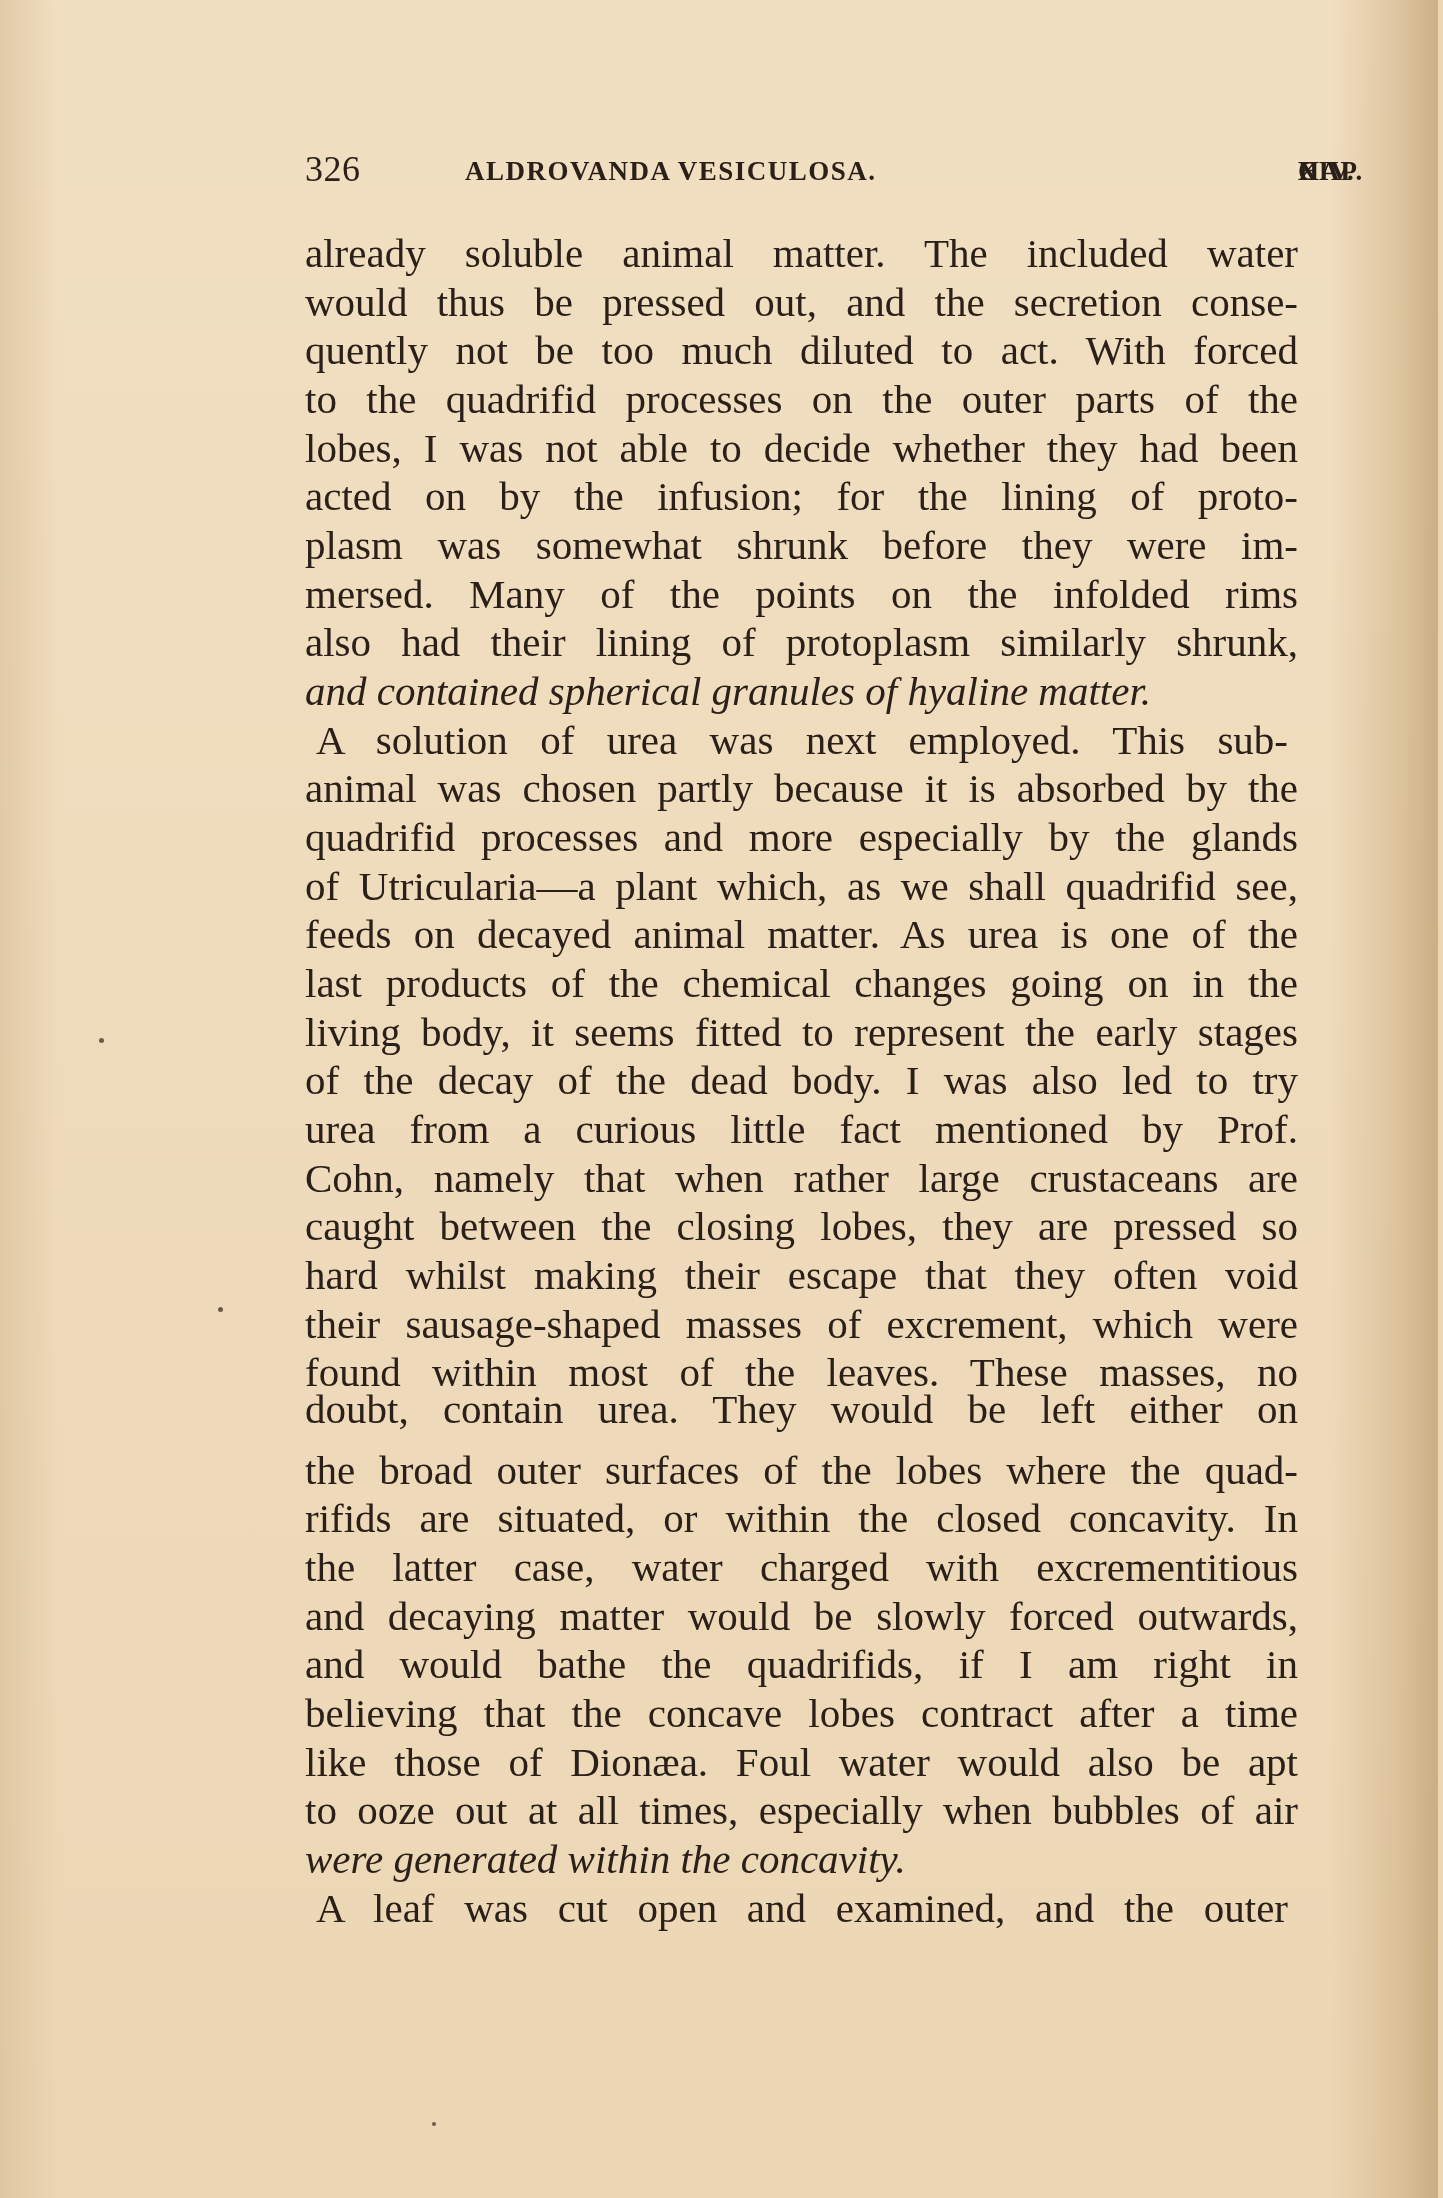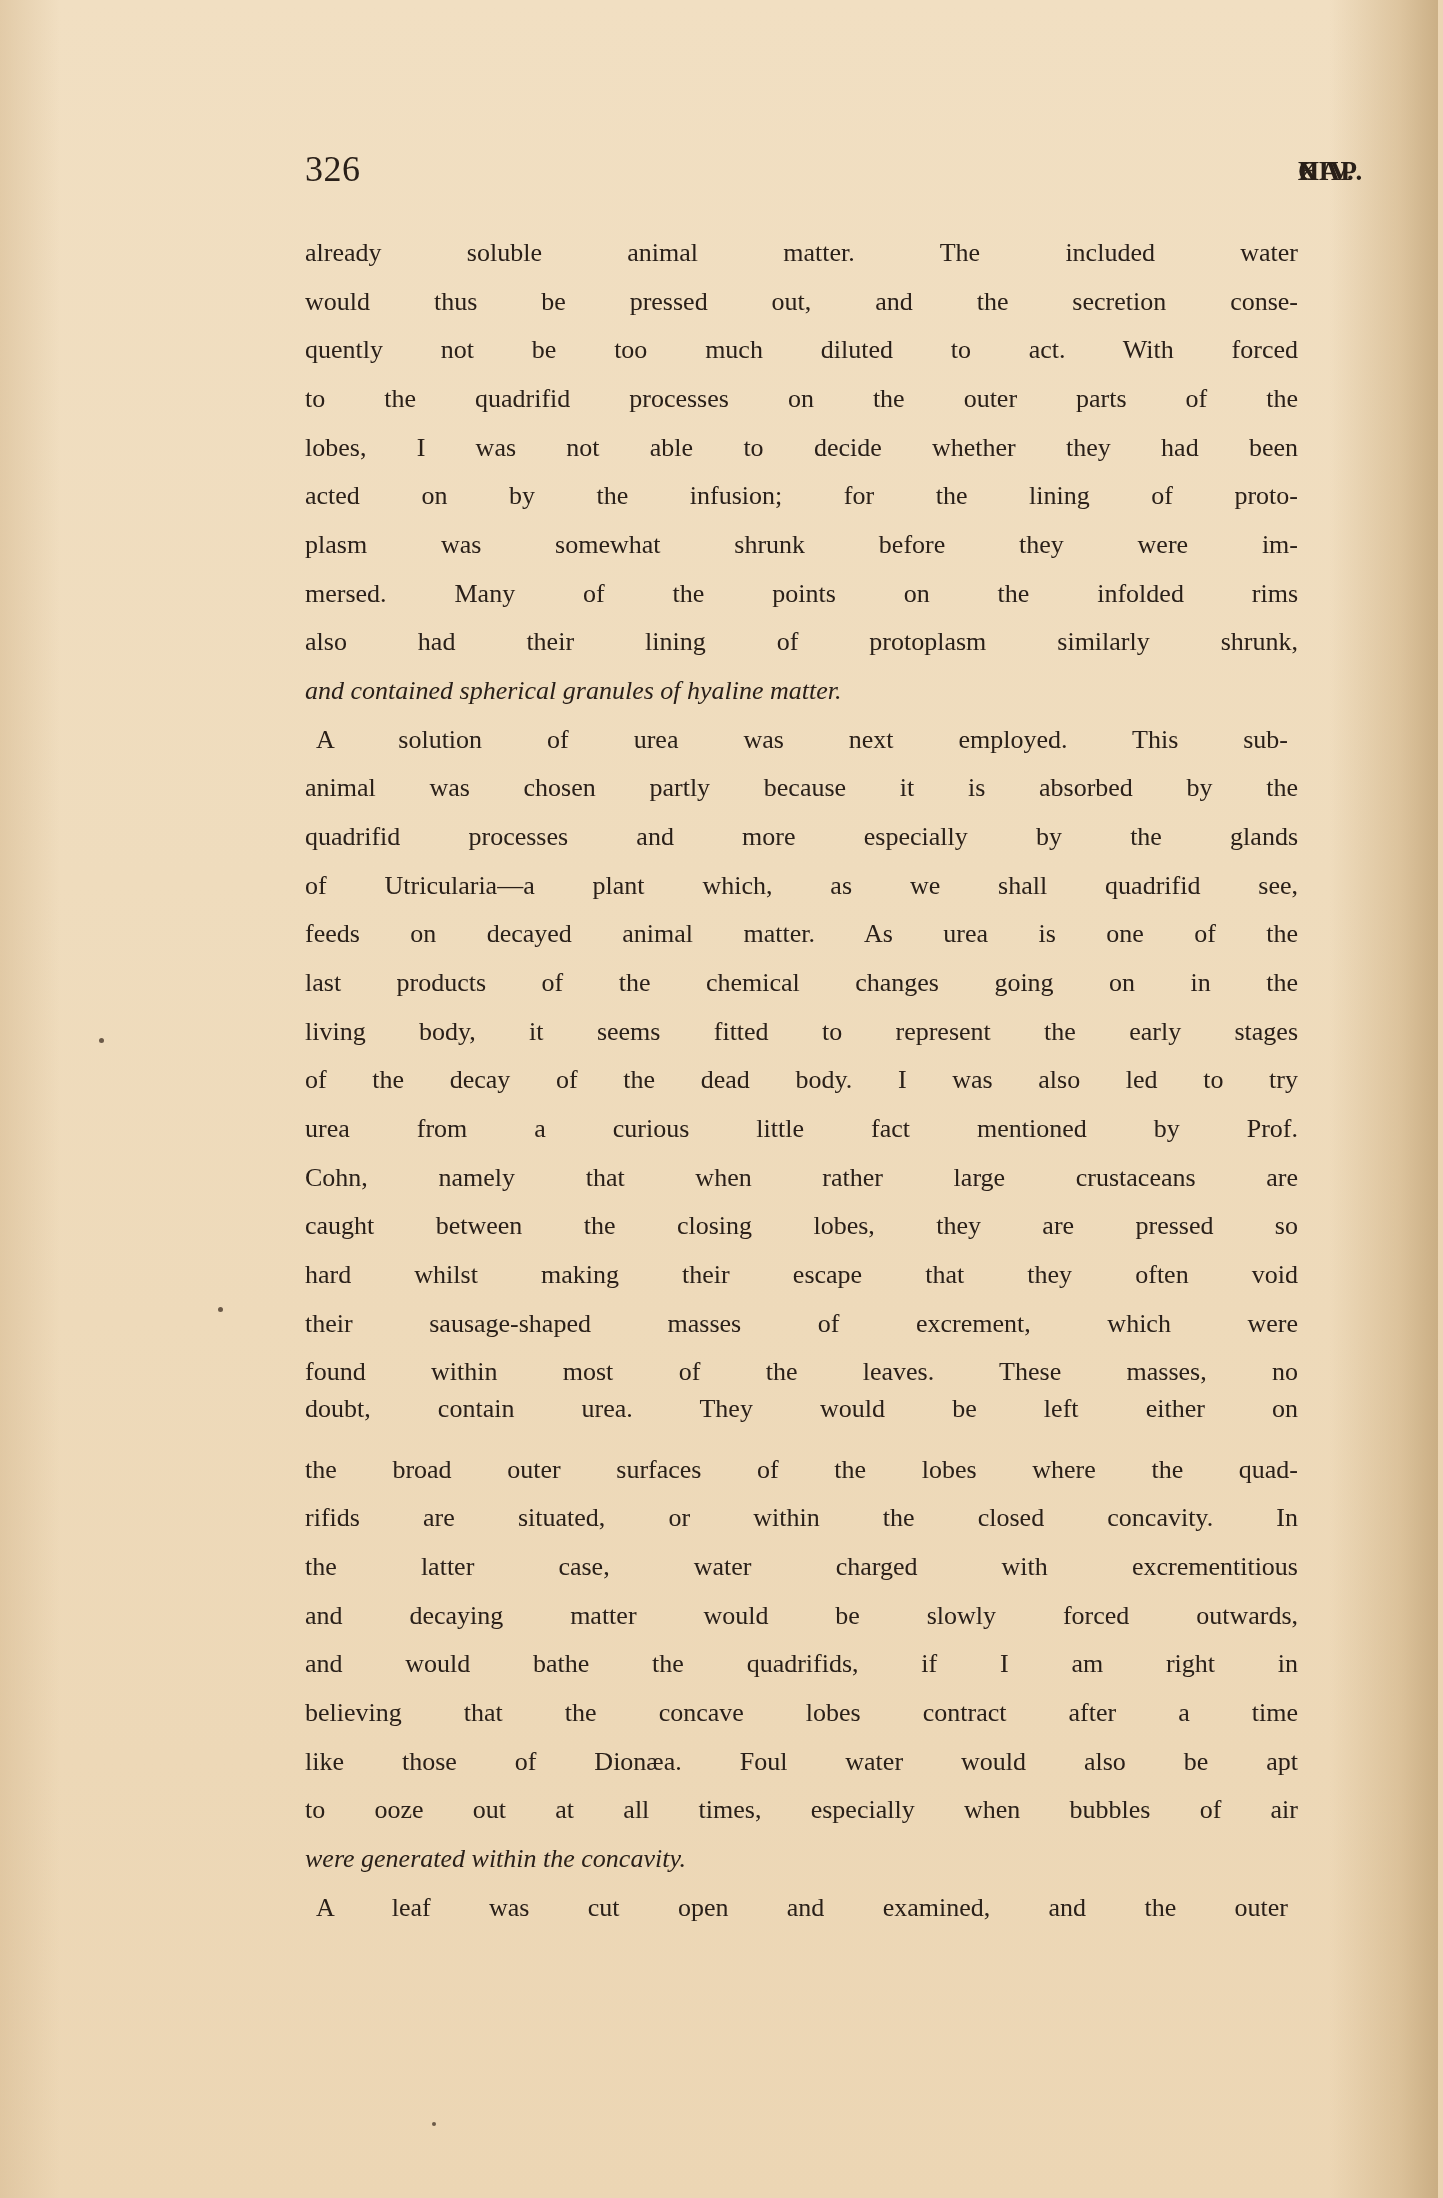--- a/index.html
+++ b/index.html
@@ -19,34 +19,35 @@
       position: absolute; left: 305px; top: 148px; width: 993px; height: 50px;
       font-size: 33px; letter-spacing: 0.5px;
     }
     .header span { position: absolute; top: 0; white-space: nowrap; }
     .pg { left: 0; font-size: 36px; }
     .running { left: 160px; font-weight: bold; letter-spacing: 1.5px; font-size: 27px; top: 8px !important; }
     .chap { right: 0; font-weight: bold; font-size: 27px; top: 8px !important; letter-spacing: 1px; }
     .chap .sc { font-size: 27px; }
     .line {
       position: absolute; left: 305px; width: 993px; height: 46px;
-      font-size: 26px; line-height: 46px;
+      font-size: 41px; line-height: 46px;
       text-align: justify; text-align-last: justify; white-space: nowrap;
     }
     .line.last { text-align-last: left; font-style: italic; }
     .line.indent { left: 316px; width: 972px; }
     .fleck { position: absolute; width: 5px; height: 5px; border-radius: 50%; background: #6b5a48; }
   </style>
 </head>
 <body>
 
 <div class="page">
 
   <div class="header">
     <span class="pg">326</span>
+    <span class="running">ALDROVANDA VESICULOSA.</span>
     <span class="chap">
         <span>C</span>
         <span class="sc">HAP.</span> 
         <span>XIV.</span>
       </span>
   </div>
 
   <div>
     <div class="line" style="top:230px">already soluble animal matter.  The included water</div>
     <div class="line" style="top:279px">would thus be pressed out, and the secretion conse-</div>

